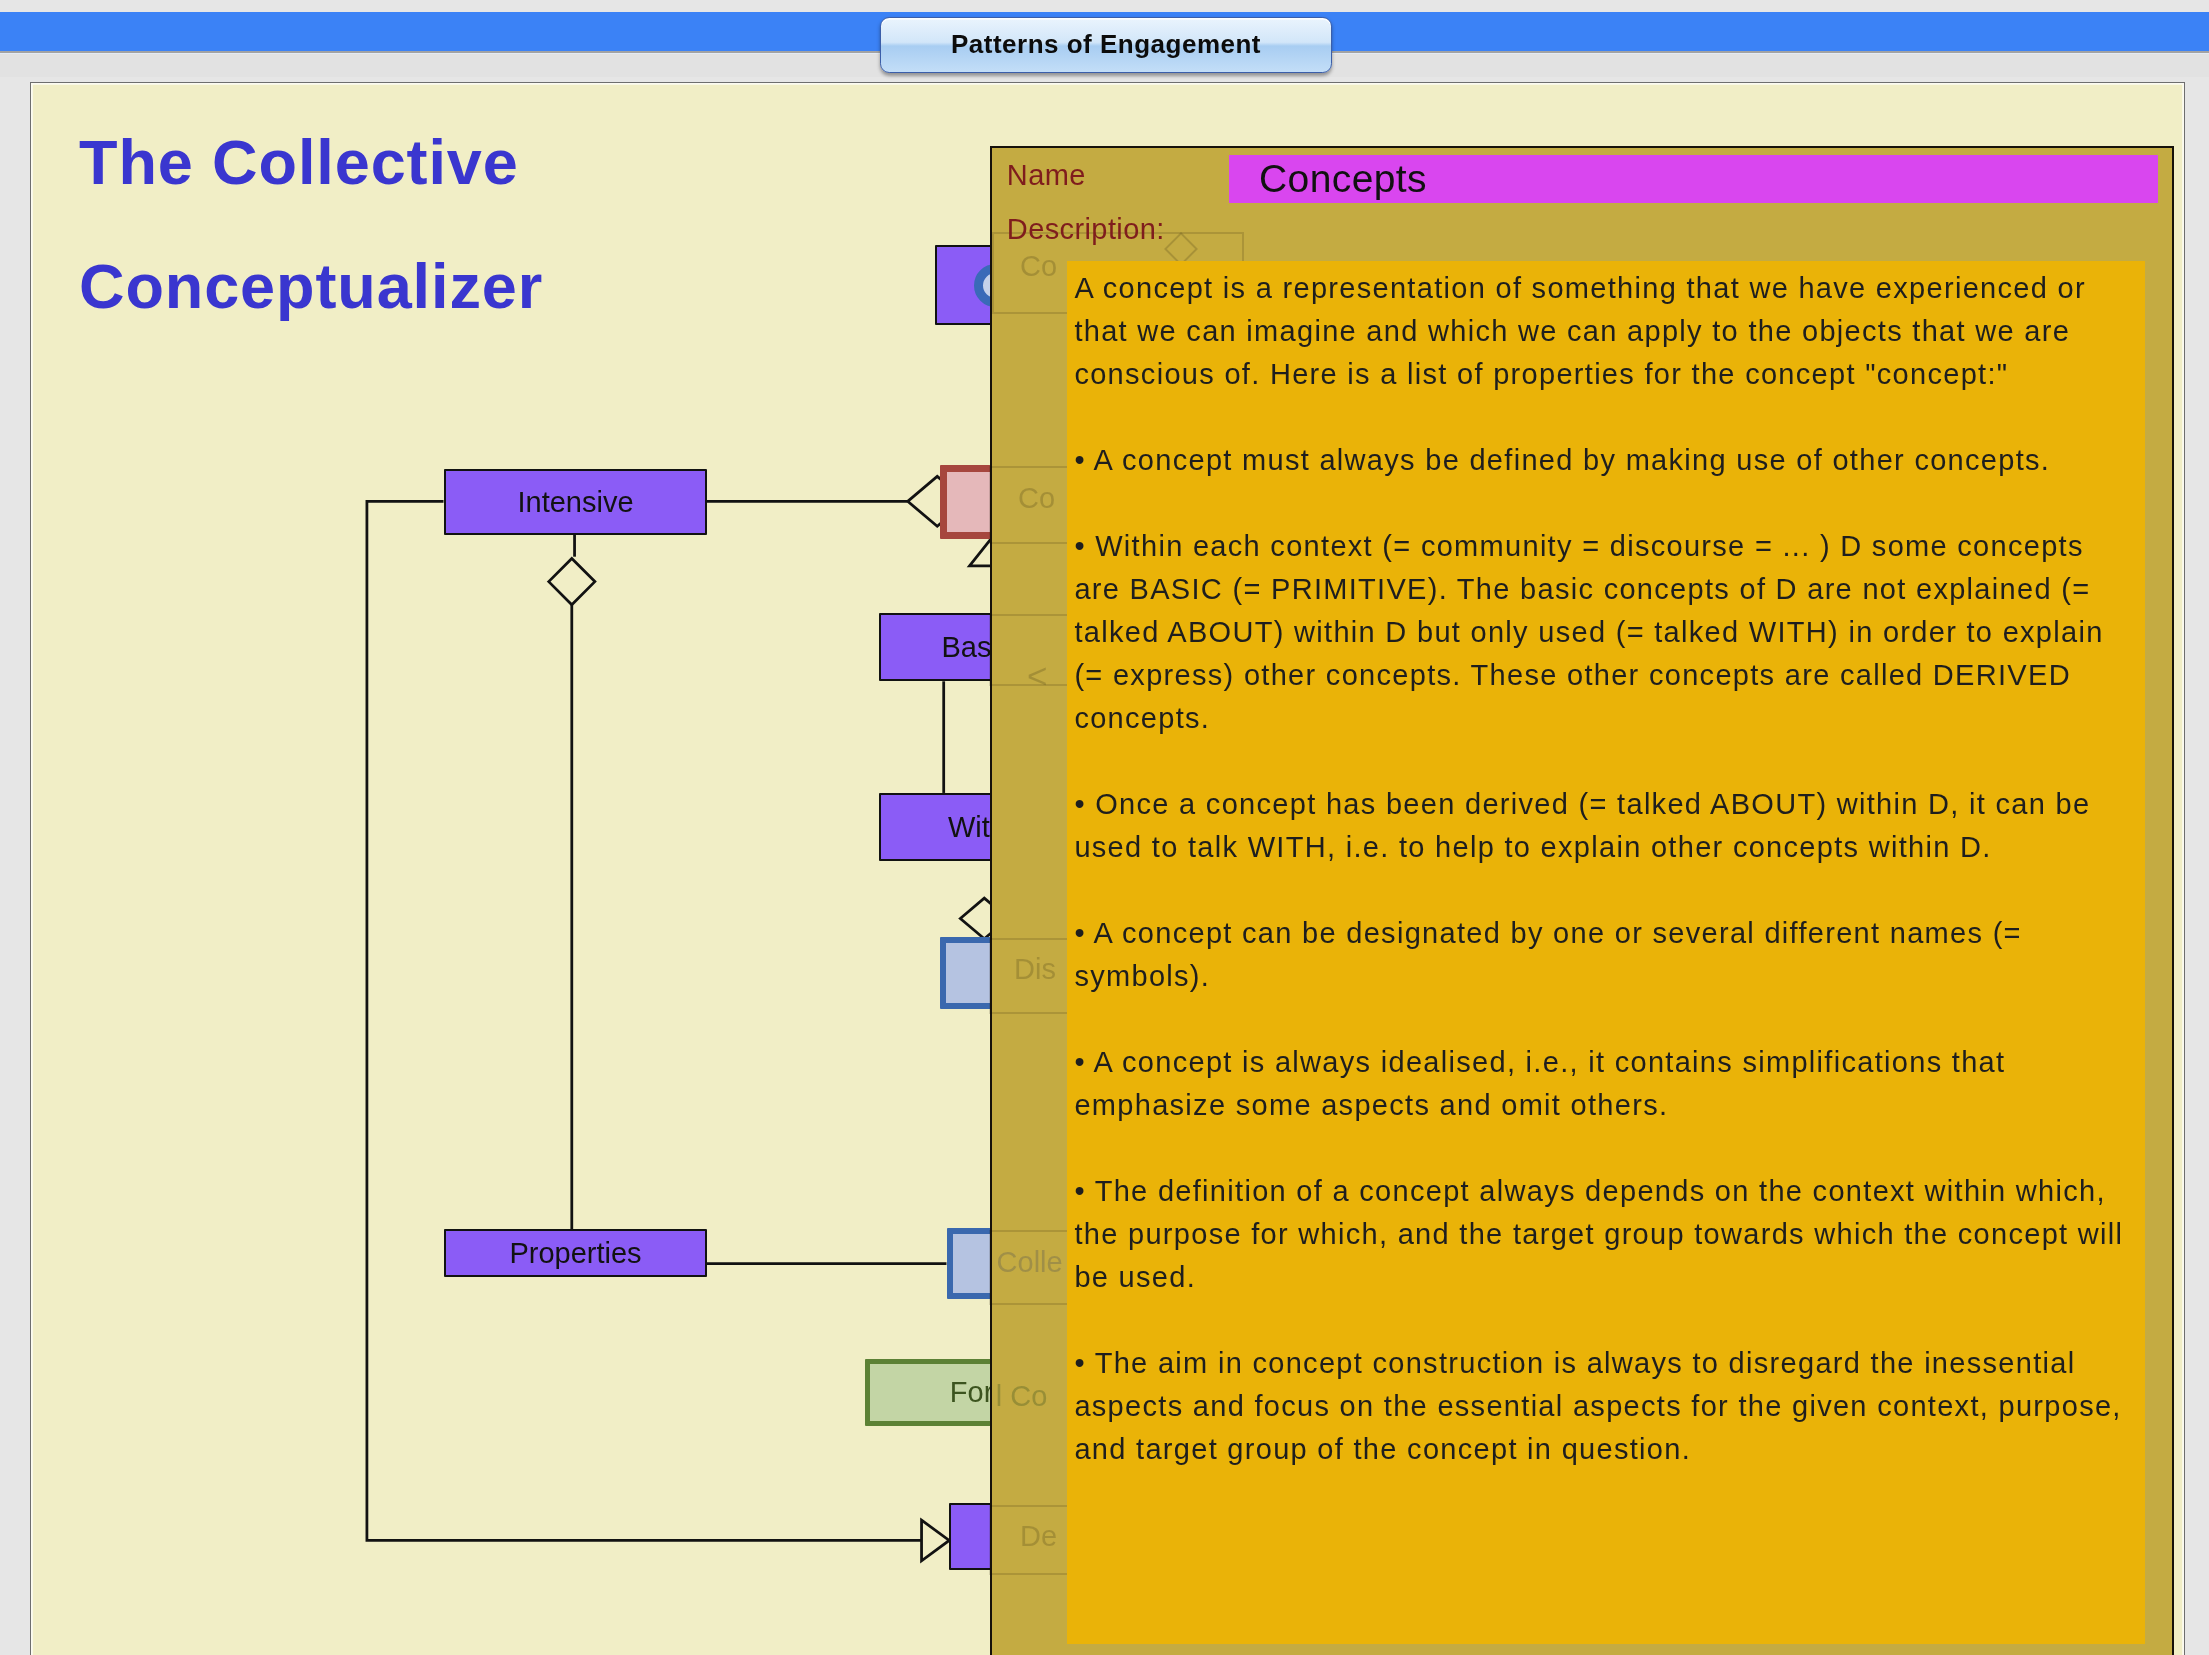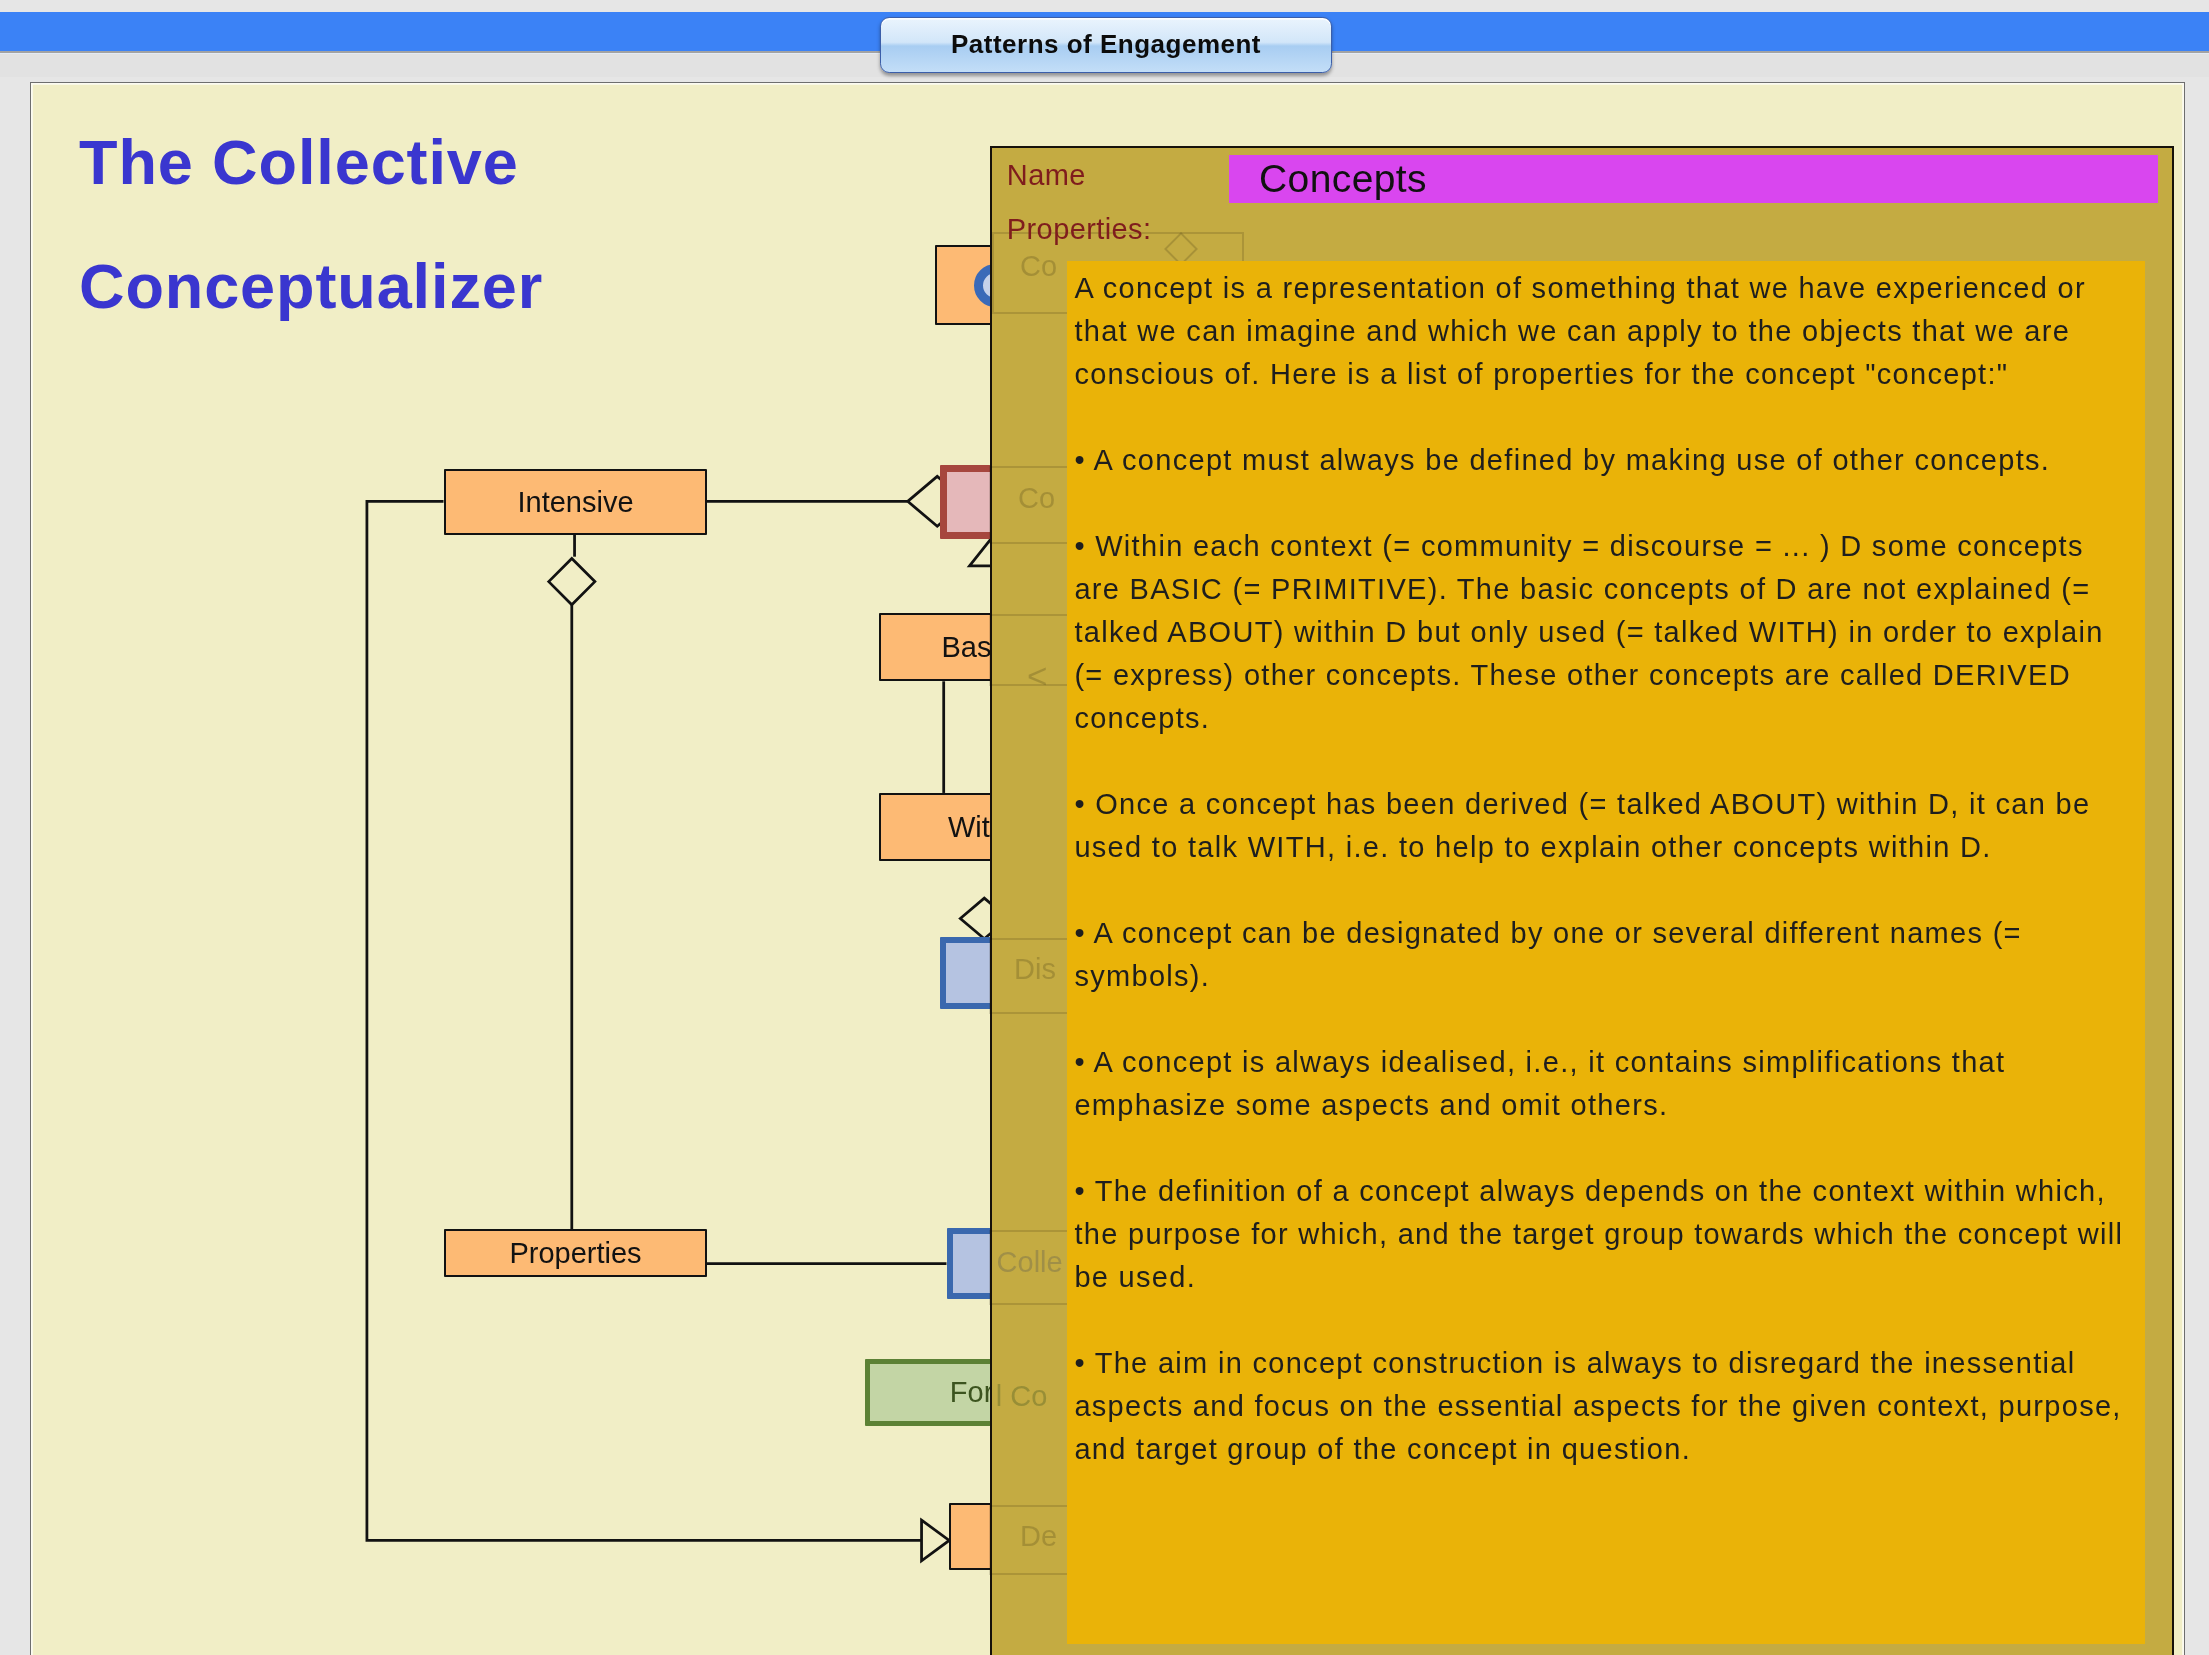--- a/index.html
+++ b/index.html
@@ -28,21 +28,21 @@
   .canvas{
     position:absolute;left:30px;top:82px;width:2153px;height:1574px;
     background:#f1eec6;border:1.8px solid #6e6e6e;box-sizing:content-box;
     box-shadow:inset 0 0 0 1.8px rgba(255,255,255,.75);
     overflow:hidden;
   }
   .title{position:absolute;left:48px;top:16.6px;color:#3a36cf;font-weight:bold;font-size:63px;line-height:124px;letter-spacing:0.9px;}
   .wires{position:absolute;left:0;top:0;width:2153px;height:1574px;}
 
   .dnode{
-    position:absolute;background:#fdba74;border:2.8px solid #121212;
+    position:absolute;background:#8b5cf6;border:2.8px solid #121212;
     display:flex;align-items:center;justify-content:center;
     font-size:29px;color:#121212;box-sizing:border-box;border-radius:0.9px;
   }
   .n-intensive{left:413px;top:386px;width:263px;height:66px;}
   .n-basic{left:848px;top:530px;width:196px;height:68px;}
   .n-with{left:848px;top:710px;width:196px;height:68px;}
   .n-properties{left:413px;top:1146px;width:263px;height:48px;}
   .n-red{left:909px;top:382px;width:102px;height:74px;border:7.4px solid #a6463e;background:#e5b8ba;}
   .n-blue1{left:909px;top:854px;width:106px;height:72px;border:6.5px solid #3a68ae;background:#b5c3e1;}
   .n-blue2{left:916px;top:1145px;width:106px;height:71px;border:6.5px solid #3a68ae;background:#b5c3e1;}
@@ -175,21 +175,21 @@
     <div class="ghost gbox g-disbox"></div>
     <div class="ghost g-dis">Dis</div>
     <div class="ghost gbox g-collbox"></div>
     <div class="ghost g-coll">Colle</div>
     <div class="ghost g-formal">l Co</div>
     <div class="ghost gbox g-derbox"></div>
     <div class="ghost g-der">De</div>
 
     <div class="ov-label lab-name">Name</div>
     <div class="name-input">Concepts</div>
-    <div class="ov-label lab-desc">Properties:</div>
+    <div class="ov-label lab-desc">Description:</div>
     <div class="desc-area">
         <p>A concept is a representation of something that we have experienced or that we can imagine and which we can apply to the objects that we are conscious of. Here is a list of properties for the concept "concept:"</p>
         <p>• A concept must always be defined by making use of other concepts.</p>
         <p>• Within each context (= community = discourse = ... ) D some concepts are BASIC (= PRIMITIVE). The basic concepts of D are not explained (= talked ABOUT) within D but only used (= talked WITH) in order to explain (= express) other concepts. These other concepts are called DERIVED concepts.</p>
         <p>• Once a concept has been derived (= talked ABOUT) within D, it can be used to talk WITH, i.e. to help to explain other concepts within D.</p>
         <p>• A concept can be designated by one or several different names (= symbols).</p>
         <p>• A concept is always idealised, i.e., it contains simplifications that emphasize some aspects and omit others.</p>
         <p>• The definition of a concept always depends on the context within which, the purpose for which, and the target group towards which the concept will be used.</p>
         <p>• The aim in concept construction is always to disregard the inessential aspects and focus on the essential aspects for the given context, purpose, and target group of the concept in question.</p>
       </div>

